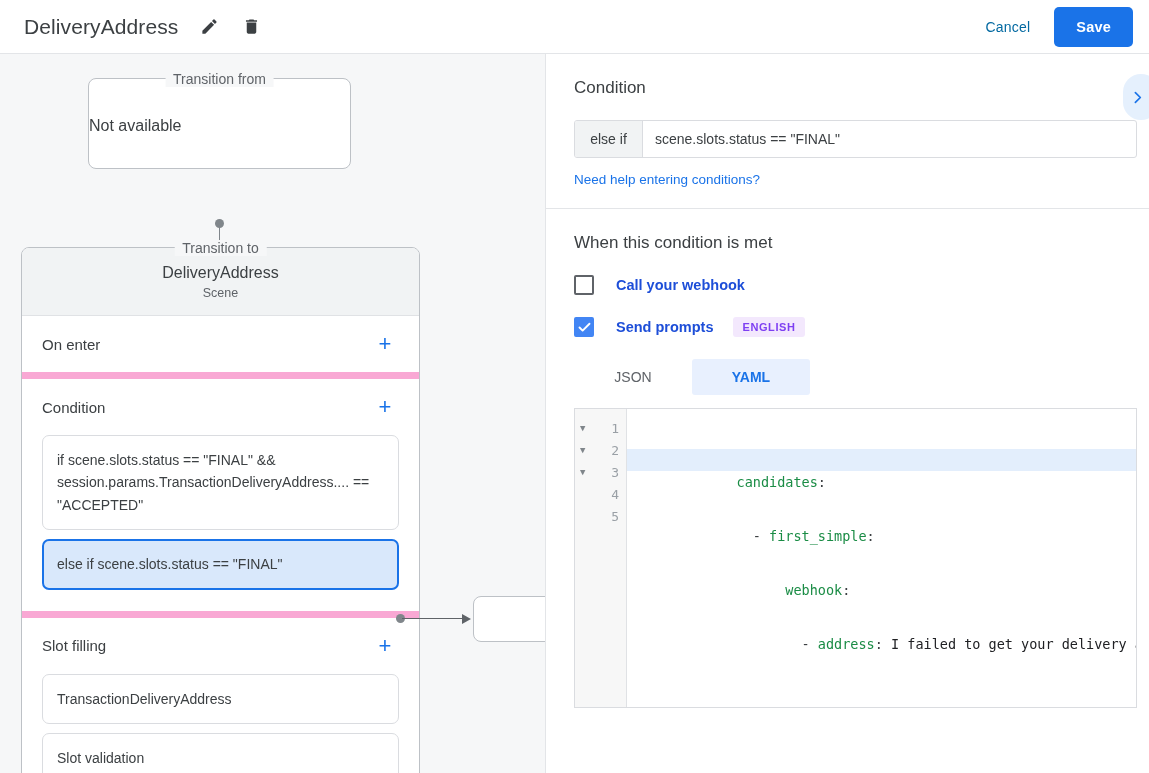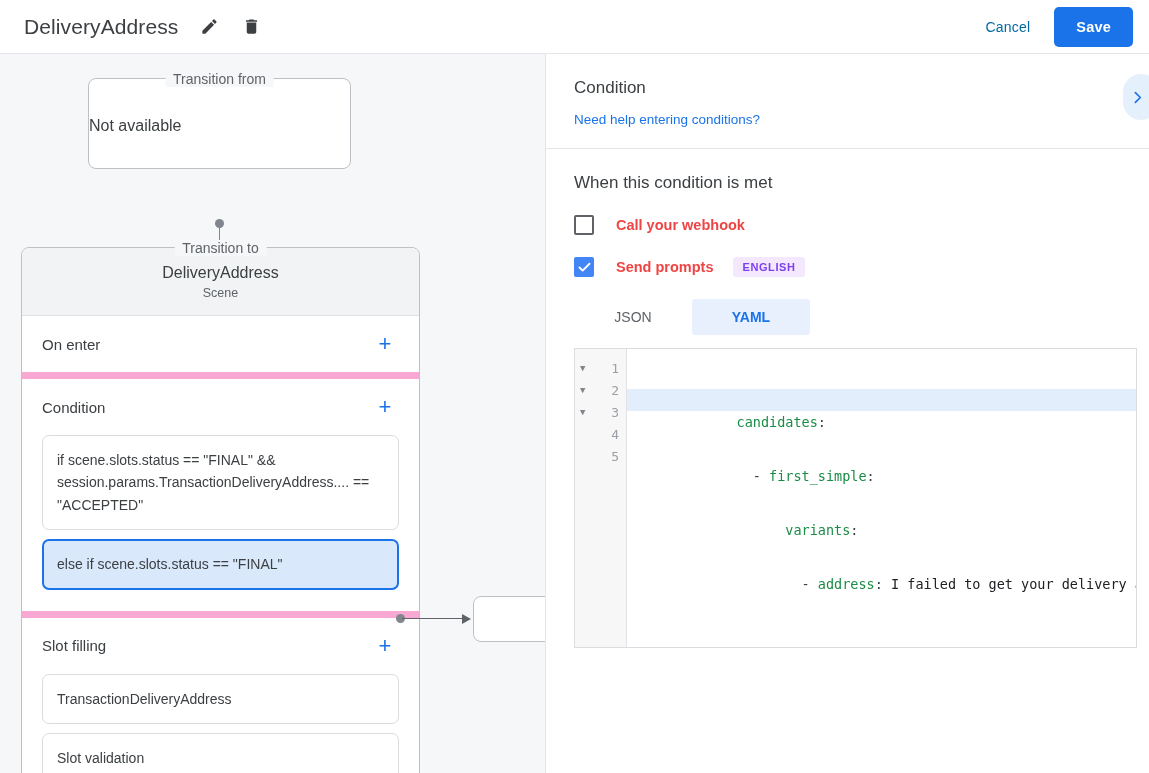--- a/index.html
+++ b/index.html
@@ -226,21 +226,21 @@
     border-radius: 2px;
     background: #fff;
     display: flex; align-items: center; justify-content: center;
     cursor: pointer;
     flex: none;
   }
   .checkbox.checked {
     background: #4285f4;
     border-color: #4285f4;
   }
-  .check-label { font-size: 14.5px; color: #ef4444; font-weight: 600; margin-left: 22px; }
+  .check-label { font-size: 14.5px; color: #1d4ed8; font-weight: 600; margin-left: 22px; }
   .lang-chip {
     margin-left: 20px;
     background: #f3e8fd;
     color: #7e3ff2;
     font-size: 11px;
     font-weight: 700;
     letter-spacing: .6px;
     padding: 4px 9px;
     border-radius: 3px;
   }
@@ -384,20 +384,24 @@
     <div class="connector-line-h" style="left:402px; top:564px; width:62px;"></div>
     <div class="arrow-right" style="left:462px; top:560px;"></div>
     <div id="node-stub"></div>
   </div>
 
   <div class="rightpanel">
 
     <div class="rp-section" style="position:relative;">
       <div class="rp-heading">Condition</div>
 
+      <div class="cond-row">
+        <div class="cond-prefix">else if</div>
+        <input class="cond-input" type="text" value="scene.slots.status == &quot;FINAL&quot;" style="">
+      </div>
 
       <a class="link">Need help entering conditions?</a>
 
       <div class="chevron-pill">
         <svg width="17" height="17" viewBox="0 0 24 24" fill="none" stroke="#1a73e8" stroke-width="2.4" stroke-linecap="round" stroke-linejoin="round" aria-hidden="true" style="margin-left:-8px;">
           <polyline points="9 5 16 12 9 19"></polyline>
         </svg>
       </div>
     </div>
 
@@ -449,21 +453,21 @@
           </div>
         </div>
         <div class="code">
           <div class="code-line hl">
             <span class="tok-punct"></span><span class="tok-key">candidates</span><span class="tok-punct">:</span><span class="tok-plain"></span>
           </div>
           <div class="code-line">
             <span class="tok-punct">  - </span><span class="tok-key">first_simple</span><span class="tok-punct">:</span><span class="tok-plain"></span>
           </div>
           <div class="code-line">
-            <span class="tok-punct">      </span><span class="tok-key">variants</span><span class="tok-punct">:</span><span class="tok-plain"></span>
+            <span class="tok-punct">      </span><span class="tok-key">webhook</span><span class="tok-punct">:</span><span class="tok-plain"></span>
           </div>
           <div class="code-line">
             <span class="tok-punct">        - </span><span class="tok-key">address</span><span class="tok-punct">:</span><span class="tok-plain"> I failed to get your delivery address</span>
           </div>
           <div class="code-line">
             <span class="tok-plain"></span>
           </div>
         </div>
       </div>
     </div>

